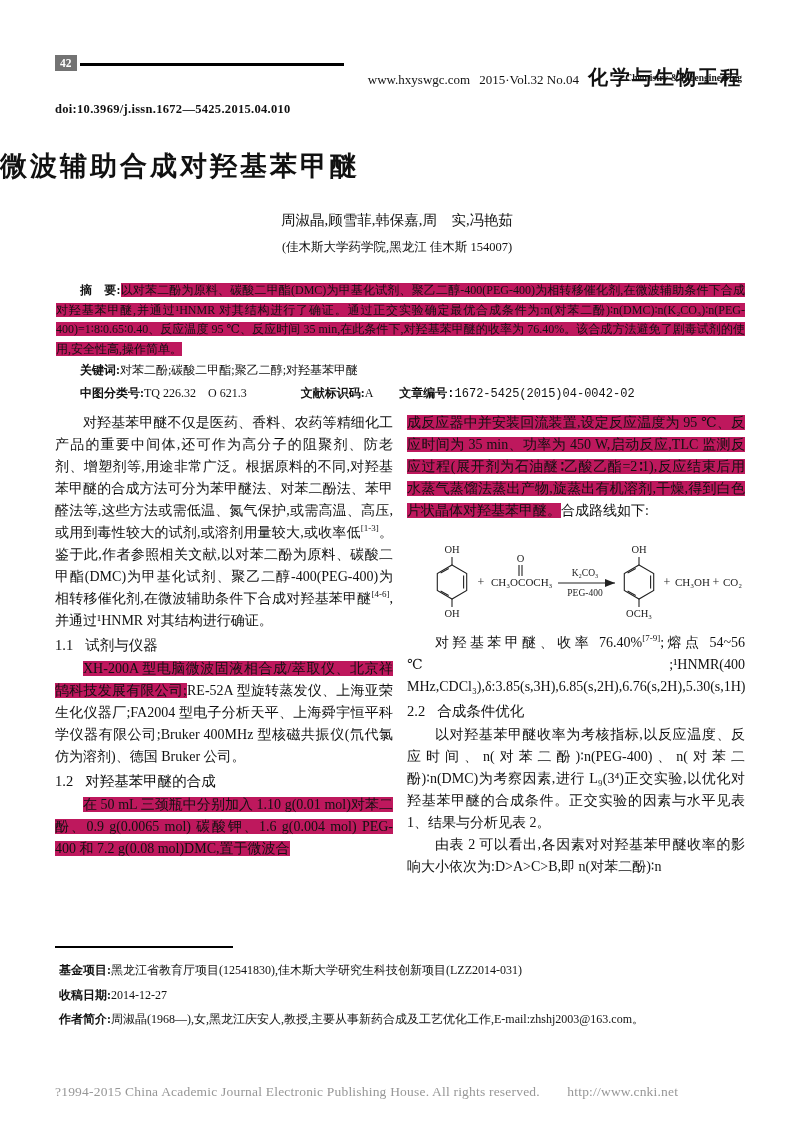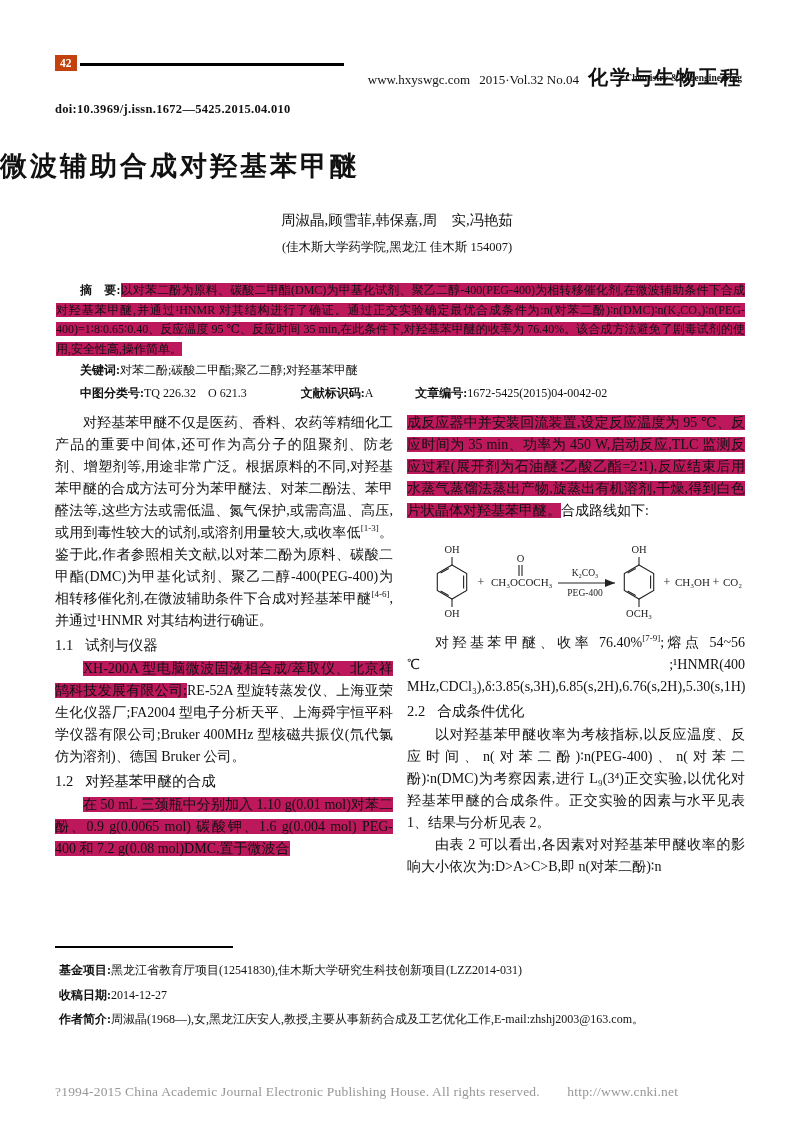--- a/index.html
+++ b/index.html
@@ -6,21 +6,21 @@
   .page {
     position:relative; width:794px; height:1122px; background:#ffffff;
     font-family:"Liberation Serif","DejaVu Serif",serif; color:#111;
     overflow:hidden;
   }
   b { font-weight:700; }
   .hl { background:#be185d; }
 
   
   .header { position:absolute; left:55px; top:52px; right:52px; height:40px; }
-  .pgnum { position:absolute; left:0; top:3px; background:#c2410c; color:#fff;
+  .pgnum { position:absolute; left:0; top:3px; background:#737373; color:#fff;
            font-size:11.5px; font-weight:700; padding:1px 5px; line-height:14px; }
   .hrule { position:absolute; left:25px; top:11px; width:264px; height:3px; background:#000; }
   .hright { position:absolute; right:0; top:12px; display:flex; align-items:baseline; gap:9px; white-space:nowrap; }
   .site, .issue { font-size:13px; }
   .jcn { font-size:20px; font-weight:700; letter-spacing:2px; }
   .jen { position:absolute; right:0; top:21px; font-size:9.5px; font-weight:700; }
   .doi { position:absolute; left:55px; top:102px; font-size:12.5px; font-weight:700; letter-spacing:.3px; }
 
   
   .title   { position:absolute; left:0; top:148px; width:100%; margin:0; text-align:left;
@@ -28,28 +28,28 @@
   .authors { position:absolute; left:0; top:211px; width:100%; text-align:center; font-size:14.5px; }
   .affil   { position:absolute; left:0; top:239px; width:100%; text-align:center; font-size:12.5px; }
 
   
   .front { position:absolute; left:56px; top:281px; width:689px; font-size:12px; line-height:19.6px; }
   .front p { margin:0; text-align:justify; }
   .abstract { text-indent:24px; }
   .keywords { text-indent:24px; margin-top:2px !important; }
   .metaline { text-indent:24px; margin-top:3px !important; }
   .metaline .g { margin-left:54px; }
-  .metaline .g2 { margin-left:42px; }
+  .metaline .g2 { margin-left:26px;font-family:Liberation Mono, monospace; }
 
   
   .cols { position:absolute; left:55px; top:412px; width:690px; height:538px;
           display:flex; gap:14px; overflow:hidden; }
   .col { width:338px; font-size:14px; line-height:22px; }
   .col p { margin:0; text-align:justify; }
-  .ind { text-indent:2em;font-family:Liberation Serif, serif; }
+  .ind { text-indent:2em; }
   sup { font-size:9px; vertical-align:super; line-height:0; }
   h2.sec { margin:5px 0 3px 0; font-size:16px; font-weight:700; }
   h2.sec .num { margin-right:18px; }
   h3.sub { margin:2px 0; font-size:14.5px; font-weight:400; }
   h3.sub .num { margin-right:12px; }
 
   
   .scheme { display:block; margin:4px auto 2px auto; }
   .scheme text { font-family:"Liberation Serif","DejaVu Serif",serif; fill:#222; }
   .scheme line, .scheme polygon { stroke:#222; fill:none; stroke-width:1.1; }

